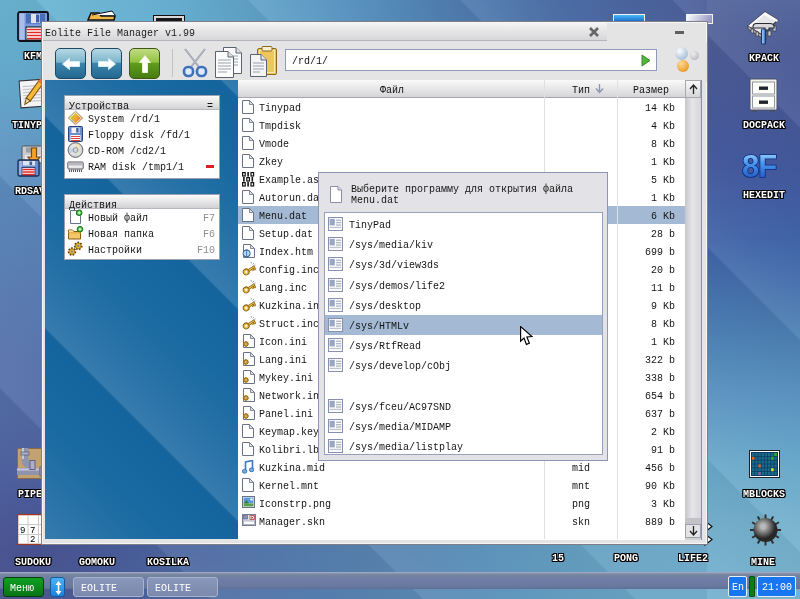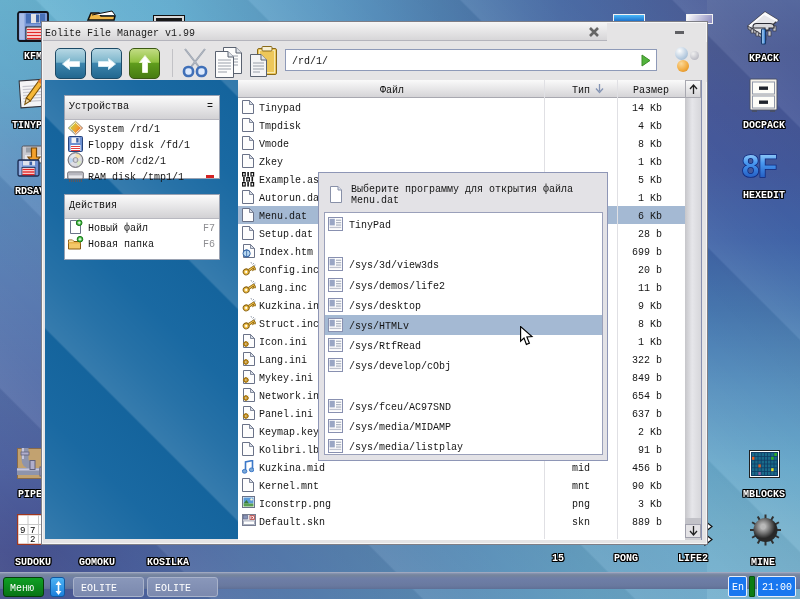--- a/index.html
+++ b/index.html
@@ -31,36 +31,36 @@
 .arrw{position:absolute;left:50%;top:50%;transform:translate(-50%,-50%)}
 #toolbar{left:1px;top:20px;width:664px;height:40px;background:#e5e4e5}
 #path{left:243px;top:27px;width:372px;height:22px;background:#fff;border:1px solid #8e9ab8}
 #path .t{position:absolute;left:6px;top:6px}
 
 #side{left:3px;top:58px;width:194px;height:459px;background:#1566a0;
  }
 #side:after{content:"";position:absolute;inset:0;
  background:repeating-linear-gradient(45deg,rgba(255,255,255,0.14) 0px,rgba(255,255,255,0.08) 40px,rgba(255,255,255,0.02) 90px,rgba(0,0,0,0.02) 148px,rgba(255,255,255,0.14) 150px);}
 .panelbox{position:absolute;left:22px;width:156px;background:#fff;border:1px solid #9aa2b2;z-index:3}
-.pbhead{position:relative;height:24px;background:linear-gradient(#fbfbfb,#d2d1d4);border-bottom:1px solid #b8b8c0;color:#111}
+.pbhead{position:relative;height:14px;background:linear-gradient(#fbfbfb,#d2d1d4);border-bottom:1px solid #b8b8c0;color:#111}
 .pbhead span{position:absolute;left:4px;top:5px}
 .prow{position:relative;height:16px}
 .prow .tx{position:absolute;left:23px;top:4px}
 .prow .fk{position:absolute;right:4px;top:4px;color:#8e8e92}
 .picon{position:absolute;left:2px;top:0px;width:17px;height:16px}
 
 #flist{left:196px;top:58px;width:447px;height:460px;background:#fff}
 #fhead{position:absolute;left:0;top:0;width:447px;height:18px;background:linear-gradient(#fafafa,#d5d4d7);border-bottom:1px solid #a8a8b0;color:#111}
 .csep{position:absolute;top:0;width:1px;height:459px;background:#dcdcе0}
 #scroll{left:643px;top:58px;width:17px;height:460px;background:#d2d2d5;border-right:1px solid #8890b0}
 
 .frow{position:absolute;left:0;width:447px;height:18px}
 .frow .nm{position:absolute;left:21px;top:5px}
 .frow .tp{position:absolute;left:334px;top:5px}
-.frow .sz{position:absolute;right:23px;top:5px}
+.frow .sz{position:absolute;right:10px;top:5px}
 .fico{position:absolute;left:4px;top:2px;width:12px;height:14px}
 .sel{background:#a4b9d3}
 
 #dlg{left:318px;top:172px;width:290px;height:289px;background:#e3e2e6;border:1px solid #8e96b6;z-index:6}
 #dlist{position:absolute;left:5px;top:39px;width:279px;height:243px;background:#fff;border:1px solid #9aa0ba}
 .drow{position:absolute;left:0;width:277px;height:20px}
 .drow .tx{position:absolute;left:24px;top:6px}
 .dico{position:absolute;left:3px;top:3px;width:15px;height:14px}
 
 #task{left:0;top:572px;width:800px;height:17px;background:linear-gradient(#8b97b6 0%,#76859c 12%,#6e7ea7 35%,#69799f 80%,#5f6f96 100%);border-top:1px solid #9fa8bf}
@@ -432,20 +432,34 @@
         <span class="picon"><svg width="17" height="16">
             <path d="M1.5 5 L1.5 14 L13.5 14 L13.5 6.5 L7 6.5 L5.5 5 Z" fill="#f4c868" stroke="#8a5a10"></path>
             <path d="M1.5 7.8 L13.5 7.8" stroke="#e8b048" stroke-width="1.4"></path>
             <rect x="1.9" y="5.4" width="4" height="1.6" fill="#f8dca0"></rect>
             <circle cx="13" cy="4.2" r="2.8" fill="#3cb83c" stroke="#187818"></circle>
             <path d="M13 2.7 L13 5.7 M11.5 4.2 L14.5 4.2" stroke="#fff" stroke-width="0.9"></path>
           </svg></span>
         <span class="tx">Новая папка</span>
         <span class="fk">F6</span>
       </div>
+      <div class="prow">
+        <span class="picon"><svg width="17" height="16">
+            <g>
+              <circle cx="5" cy="10.6" r="3.4" fill="#f2c238" stroke="#5c3c10" stroke-width="1.8" stroke-dasharray="1.6 1.35"></circle>
+              <circle cx="5" cy="10.6" r="2.6" fill="#f2c238" stroke="#8a6210" stroke-width="0.6"></circle>
+              <circle cx="5" cy="10.6" r="1.1" fill="#7080a8"></circle>
+              <circle cx="11.3" cy="4.9" r="3.4" fill="#f2c238" stroke="#5c3c10" stroke-width="1.8" stroke-dasharray="1.6 1.35"></circle>
+              <circle cx="11.3" cy="4.9" r="2.6" fill="#f2c238" stroke="#8a6210" stroke-width="0.6"></circle>
+              <circle cx="11.3" cy="4.9" r="1.1" fill="#7080a8"></circle>
+            </g>
+          </svg></span>
+        <span class="tx">Настройки</span>
+        <span class="fk">F10</span>
+      </div>
     </div>
  <div id="flist" class="a">
       <div id="fhead">
         <span style="position:absolute;left:142px;top:5px">Файл</span>
         <span style="position:absolute;left:334px;top:5px">Тип</span>
         <svg style="position:absolute;left:357px;top:4px" width="9" height="10">
           <path d="M4.5 0 L4.5 7 M1 4.5 L4.5 8.5 L8 4.5" fill="none" stroke="#8494b4" stroke-width="1.3"></path>
         </svg>
         <span style="position:absolute;left:395px;top:5px">Размер</span>
         <div style="position:absolute;left:306px;top:0;width:1px;height:18px;background:#b0b0b8"></div>
@@ -618,21 +632,21 @@
         <span class="fico"><svg width="13" height="14" viewBox="0 0 13 14">
             <path d="M1.5 0.5 L8.5 0.5 L12.5 4.5 L12.5 13.5 L1.5 13.5 Z" fill="#fdfdfd" stroke="#6a7288"></path>
             <path d="M8.5 0.5 L8.5 4.5 L12.5 4.5 Z" fill="#d8dde8" stroke="#6a7288" stroke-width="0.8"></path>
             <g stroke="#a07008" stroke-width="0.9">
               <circle cx="3.9" cy="10" r="2.3" fill="#f0b03c"></circle>
               <path d="M3.9 7 L3.9 13 M0.9 10 L6.9 10 M1.8 7.9 L6 12.1 M1.8 12.1 L6 7.9" fill="none"></path>
             </g>
             <circle cx="3.9" cy="10" r="0.8" fill="#fff"></circle>
           </svg></span>
         <span class="nm">Mykey.ini</span>
-        <span class="sz">849 b</span>
+        <span class="sz">338 b</span>
       </div>
       <div class="frow" style="top:306px">
         <span class="fico"><svg width="13" height="14" viewBox="0 0 13 14">
             <path d="M1.5 0.5 L8.5 0.5 L12.5 4.5 L12.5 13.5 L1.5 13.5 Z" fill="#fdfdfd" stroke="#6a7288"></path>
             <path d="M8.5 0.5 L8.5 4.5 L12.5 4.5 Z" fill="#d8dde8" stroke="#6a7288" stroke-width="0.8"></path>
             <g stroke="#a07008" stroke-width="0.9">
               <circle cx="3.9" cy="10" r="2.3" fill="#f0b03c"></circle>
               <path d="M3.9 7 L3.9 13 M0.9 10 L6.9 10 M1.8 7.9 L6 12.1 M1.8 12.1 L6 7.9" fill="none"></path>
             </g>
             <circle cx="3.9" cy="10" r="0.8" fill="#fff"></circle>
@@ -701,21 +715,21 @@
         <span class="sz">3 Kb</span>
       </div>
       <div class="frow" style="top:432px">
         <span class="fico"><svg width="14" height="13" viewBox="0 0 14 13">
             <rect x="0.5" y="0.5" width="13" height="11" fill="#e2e2e6" stroke="#787e92"></rect>
             <rect x="1.4" y="1.6" width="4" height="3.4" fill="#8894b8" stroke="#60688c" stroke-width="0.7"></rect>
             <rect x="8" y="1.6" width="4.4" height="3.8" fill="#fff" stroke="#b04040" stroke-width="0.8"></rect>
             <path d="M9 2.6 L11.4 4.6 M11.4 2.6 L9 4.6" stroke="#c03838" stroke-width="1"></path>
             <rect x="1.4" y="7" width="11" height="3.4" fill="#fff" stroke="#9098ac" stroke-width="0.7"></rect>
           </svg></span>
-        <span class="nm">Default.skn</span>
+        <span class="nm">Manager.skn</span>
         <span class="tp">skn</span>
         <span class="sz">889 b</span>
       </div>
       <div class="csep" style="left:306px;background:#e0e0e4"></div>
       <div class="csep" style="left:379px;background:#e0e0e4"></div>
     </div>
  <div id="scroll" class="a">
       <div style="position:absolute;left:0;top:0;width:16px;height:18px;background:linear-gradient(#fafafa,#d5d4d7);border:1px solid #a8a8b0">
         <svg style="position:absolute;left:3px;top:3px" width="9" height="11">
           <path d="M4.5 10 L4.5 2 M1 5 L4.5 1 L8 5" fill="none" stroke="#222" stroke-width="1.3"></path>
@@ -743,20 +757,31 @@
         <span class="dico"><svg width="15" height="14" viewBox="0 0 15 14">
             <rect x="0.5" y="0.5" width="14" height="13" fill="#fdfdfd" stroke="#8890b0"></rect>
             <rect x="1.6" y="1.8" width="5.2" height="6.6" fill="#9aa6c4"></rect>
             <rect x="8" y="2.6" width="5.2" height="1.3" fill="#b0b6c4"></rect>
             <rect x="8" y="5" width="5.2" height="1.3" fill="#b0b6c4"></rect>
             <rect x="8" y="7.4" width="5.2" height="1.3" fill="#b0b6c4"></rect>
             <rect x="1.6" y="9.8" width="11.6" height="1.3" fill="#c0c4d0"></rect>
           </svg></span>
         <span class="tx">TinyPad</span>
       </div>
+      <div class="drow" style="top:21.2px">
+        <span class="dico"><svg width="15" height="14" viewBox="0 0 15 14">
+            <rect x="0.5" y="0.5" width="14" height="13" fill="#fdfdfd" stroke="#8890b0"></rect>
+            <rect x="1.6" y="1.8" width="5.2" height="6.6" fill="#9aa6c4"></rect>
+            <rect x="8" y="2.6" width="5.2" height="1.3" fill="#b0b6c4"></rect>
+            <rect x="8" y="5" width="5.2" height="1.3" fill="#b0b6c4"></rect>
+            <rect x="8" y="7.4" width="5.2" height="1.3" fill="#b0b6c4"></rect>
+            <rect x="1.6" y="9.8" width="11.6" height="1.3" fill="#c0c4d0"></rect>
+          </svg></span>
+        <span class="tx">/sys/media/kiv</span>
+      </div>
       <div class="drow" style="top:41.4px">
         <span class="dico"><svg width="15" height="14" viewBox="0 0 15 14">
             <rect x="0.5" y="0.5" width="14" height="13" fill="#fdfdfd" stroke="#8890b0"></rect>
             <rect x="1.6" y="1.8" width="5.2" height="6.6" fill="#9aa6c4"></rect>
             <rect x="8" y="2.6" width="5.2" height="1.3" fill="#b0b6c4"></rect>
             <rect x="8" y="5" width="5.2" height="1.3" fill="#b0b6c4"></rect>
             <rect x="8" y="7.4" width="5.2" height="1.3" fill="#b0b6c4"></rect>
             <rect x="1.6" y="9.8" width="11.6" height="1.3" fill="#c0c4d0"></rect>
           </svg></span>
         <span class="tx">/sys/3d/view3ds</span>

